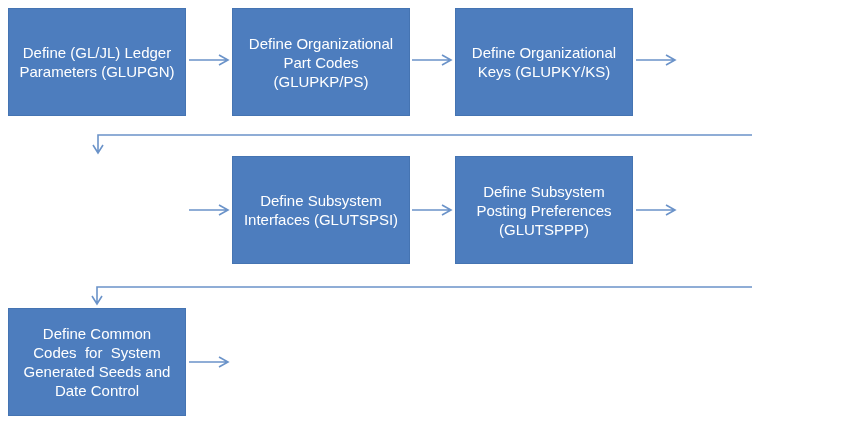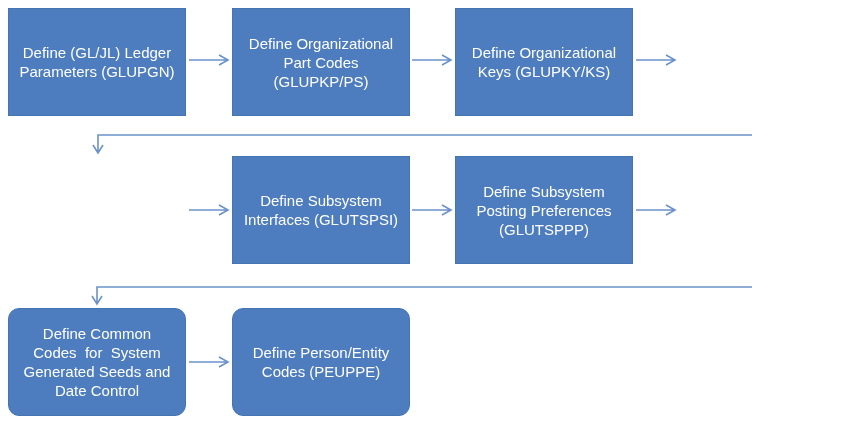--- a/index.html
+++ b/index.html
@@ -23,21 +23,21 @@
     align-items: center;
     justify-content: center;
     text-align: center;
     font-size: 15px;
     line-height: 19px;
     padding: 2px 6px;
     white-space: pre-wrap;
   }
   .row1 { top: 8px; }
   .row2 { top: 156px; }
-  .row3 { top: 308px; border-radius: 11px; }
+  .row3 { top: 308px; }
   .col1 { left: 8px; }
   .col2 { left: 232px; }
   .col3 { left: 455px; }
   .col4 { left: 679px; }
   svg.connector-layer {
     position: absolute;
     left: 0; top: 0;
     width: 864px;
     height: 421px;
     pointer-events: none;
@@ -64,22 +64,20 @@
   <div class="flow-box row2 col2">Define Subsystem
 Interfaces (GLUTSPSI)</div>
   <div class="flow-box row2 col3">Define Subsystem
 Posting Preferences
 (GLUTSPPP)</div>
 
   <div class="flow-box row3 col1">Define Common
 Codes  for  System
 Generated Seeds and
 Date Control</div>
-  <div class="flow-box row3 col2">Define Person/Entity
-Codes (PEUPPE)</div>
 
   <svg class="connector-layer" viewBox="0 0 864 421">
 
     <g>
       <path d="M189,60 L227,60 M219,55 L228,60 L219,65"></path>
     </g>
     <g>
       <path d="M412,60 L450,60 M442,55 L451,60 L442,65"></path>
     </g>
     <g>

